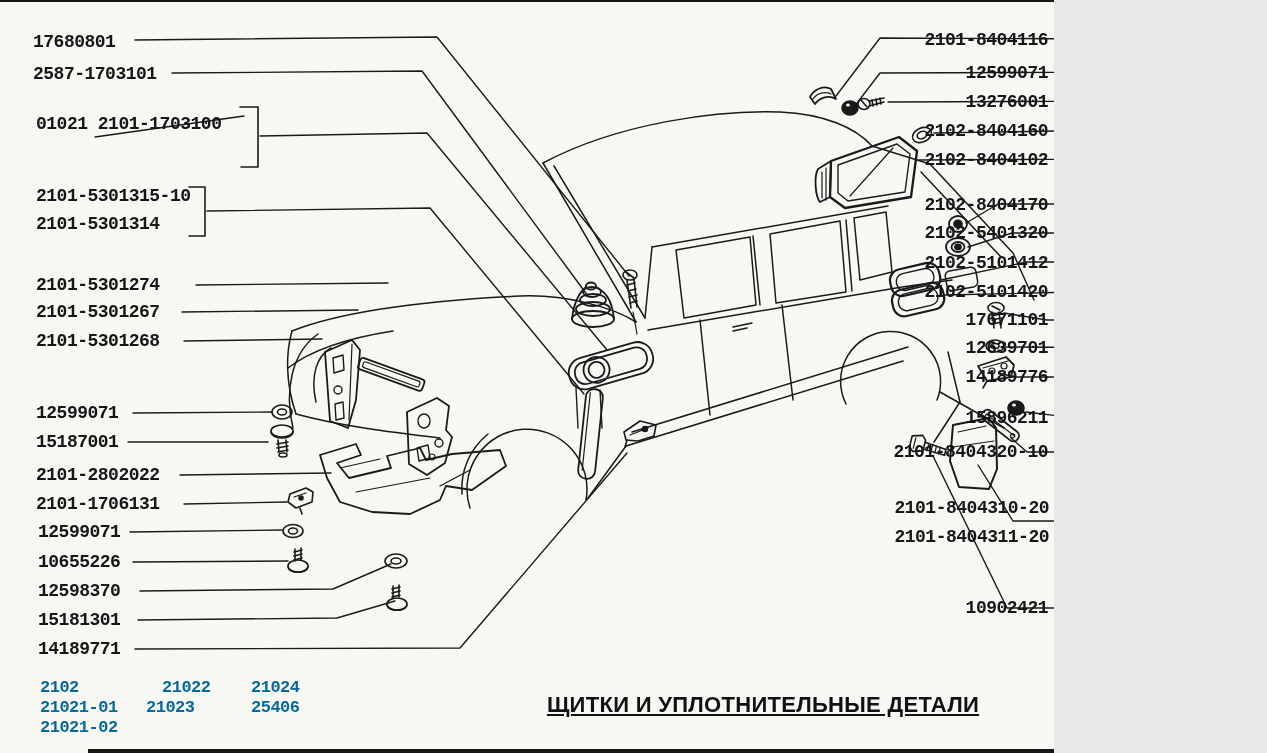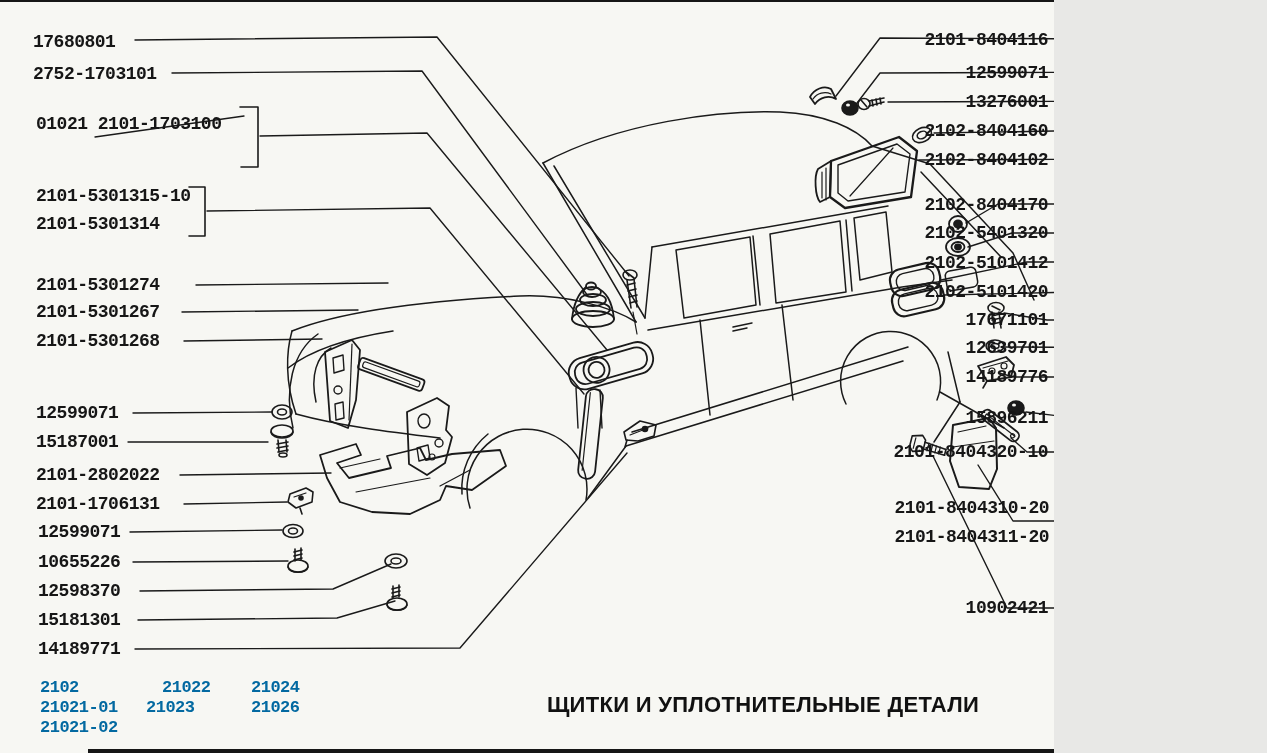--- a/index.html
+++ b/index.html
@@ -5,21 +5,21 @@
   html,body{margin:0;padding:0;background:#e8e8e6;}
   #page{position:relative;width:1054px;height:753px;background:#f7f7f3;overflow:hidden;
         font-family:"Liberation Mono", monospace;color:#141414;}
   svg{position:absolute;left:0;top:0;}
   .lbl{position:absolute;font:700 18px "Liberation Mono", monospace;letter-spacing:-0.5px;
        white-space:nowrap;transform:translateY(-50%);color:#161616;}
   .lbl.r{text-align:left;}
   .model-cell{position:absolute;font:700 17px "Liberation Mono", monospace;letter-spacing:-0.5px;
        white-space:nowrap;color:#0369a1;line-height:19.5px;}
   .title{position:absolute;left:763px;top:705px;transform:translate(-50%,-50%);
-       font:700 22px "Liberation Sans", sans-serif;letter-spacing:0.3px;color:#111;white-space:nowrap;}
+       font:700 22px "Liberation Sans", sans-serif;letter-spacing:0.3px;color:#111;white-space:nowrap;text-decoration:underline;}
   .pagecode{position:absolute;left:1152px;top:687px;font:700 58px "Liberation Sans", sans-serif;
        letter-spacing:-3px;color:#0d0d0d;transform:scaleX(0.76);transform-origin:left top;line-height:1;}
   .edge{position:absolute;background:#161616;}
 </style>
 </head>
 <body>
 
 <div id="page">
 
   <svg width="1267" height="753" viewBox="0 0 1267 753">
@@ -287,21 +287,21 @@
       <g stroke-width="1.6">
         <path d="M240,107 L258,107 L258,167 L241,167"></path>
         <path d="M189,187 L205,187 L205,236 L189,236"></path>
         <path d="M1103,494 L1088,494 L1088,549 L1103,549"></path>
         <path d="M95,137 L244,116" stroke-width="1.3"></path>
       </g>
     </g>
   </svg>
 
   <div class="lbl" style="left:33px;top:42px">17680801</div>
-  <div class="lbl" style="left:33px;top:74px">2752-1703101</div>
+  <div class="lbl" style="left:33px;top:74px">2587-1703101</div>
   <div class="lbl" style="left:36px;top:124px">01021 2101-1703100</div>
   <div class="lbl" style="left:36px;top:196px">2101-5301315-10</div>
   <div class="lbl" style="left:36px;top:224px">2101-5301314</div>
   <div class="lbl" style="left:36px;top:285px">2101-5301274</div>
   <div class="lbl" style="left:36px;top:312px">2101-5301267</div>
   <div class="lbl" style="left:36px;top:341px">2101-5301268</div>
   <div class="lbl" style="left:36px;top:413px">12599071</div>
   <div class="lbl" style="left:36px;top:442px">15187001</div>
   <div class="lbl" style="left:36px;top:475px">2101-2802022</div>
   <div class="lbl" style="left:36px;top:504px">2101-1706131</div>
@@ -328,21 +328,21 @@
   <div class="lbl r" style="right:5px;top:508px">2101-8404310-20</div>
   <div class="lbl r" style="right:5px;top:537px">2101-8404311-20</div>
   <div class="lbl r" style="right:6px;top:608px">10902421</div>
 
   <div class="model-cell" style="left:40px;top:678px">2102</div>
   <div class="model-cell" style="left:40px;top:698px">21021-01</div>
   <div class="model-cell" style="left:40px;top:718px">21021-02</div>
   <div class="model-cell" style="left:162px;top:678px">21022</div>
   <div class="model-cell" style="left:146px;top:698px">21023</div>
   <div class="model-cell" style="left:251px;top:678px">21024</div>
-  <div class="model-cell" style="left:251px;top:698px">21026</div>
+  <div class="model-cell" style="left:251px;top:698px">25406</div>
 
   <div class="title">ЩИТКИ И УПЛОТНИТЕЛЬНЫЕ ДЕТАЛИ</div>
   <div class="pagecode">M403</div>
 
   <div class="edge" style="left:0;top:0;width:1267px;height:2px"></div>
   <div class="edge" style="left:88px;top:749px;width:1179px;height:4px"></div>
   <div class="edge" style="left:1264px;top:0;width:3px;height:753px"></div>
 </div>
 
 </body></html>

